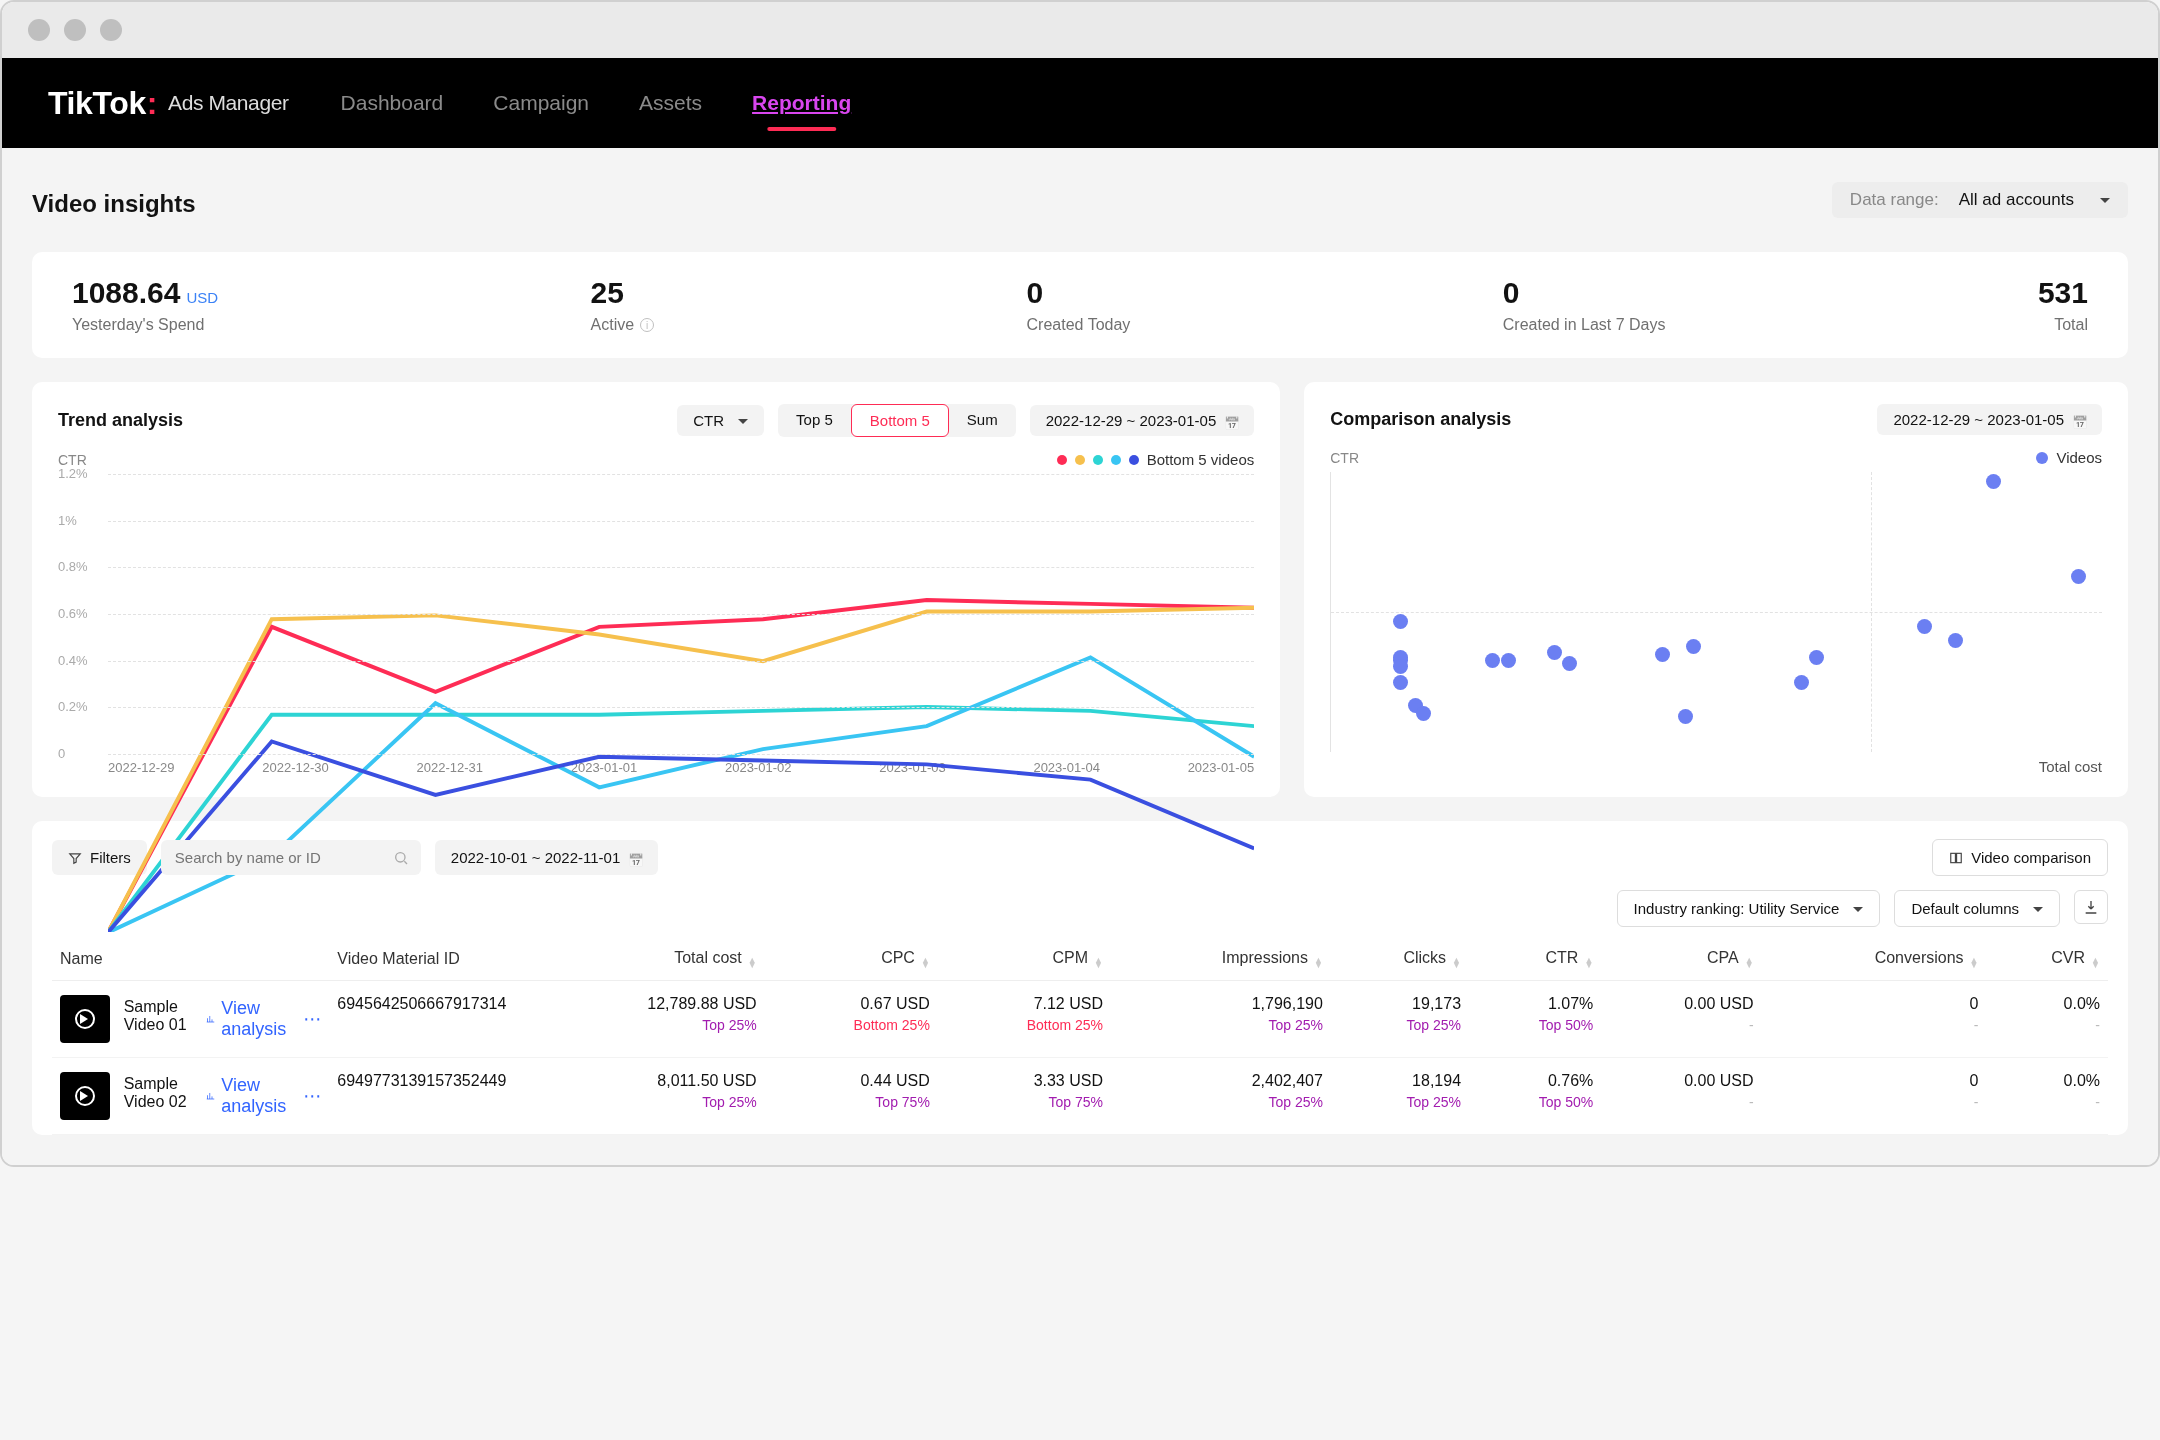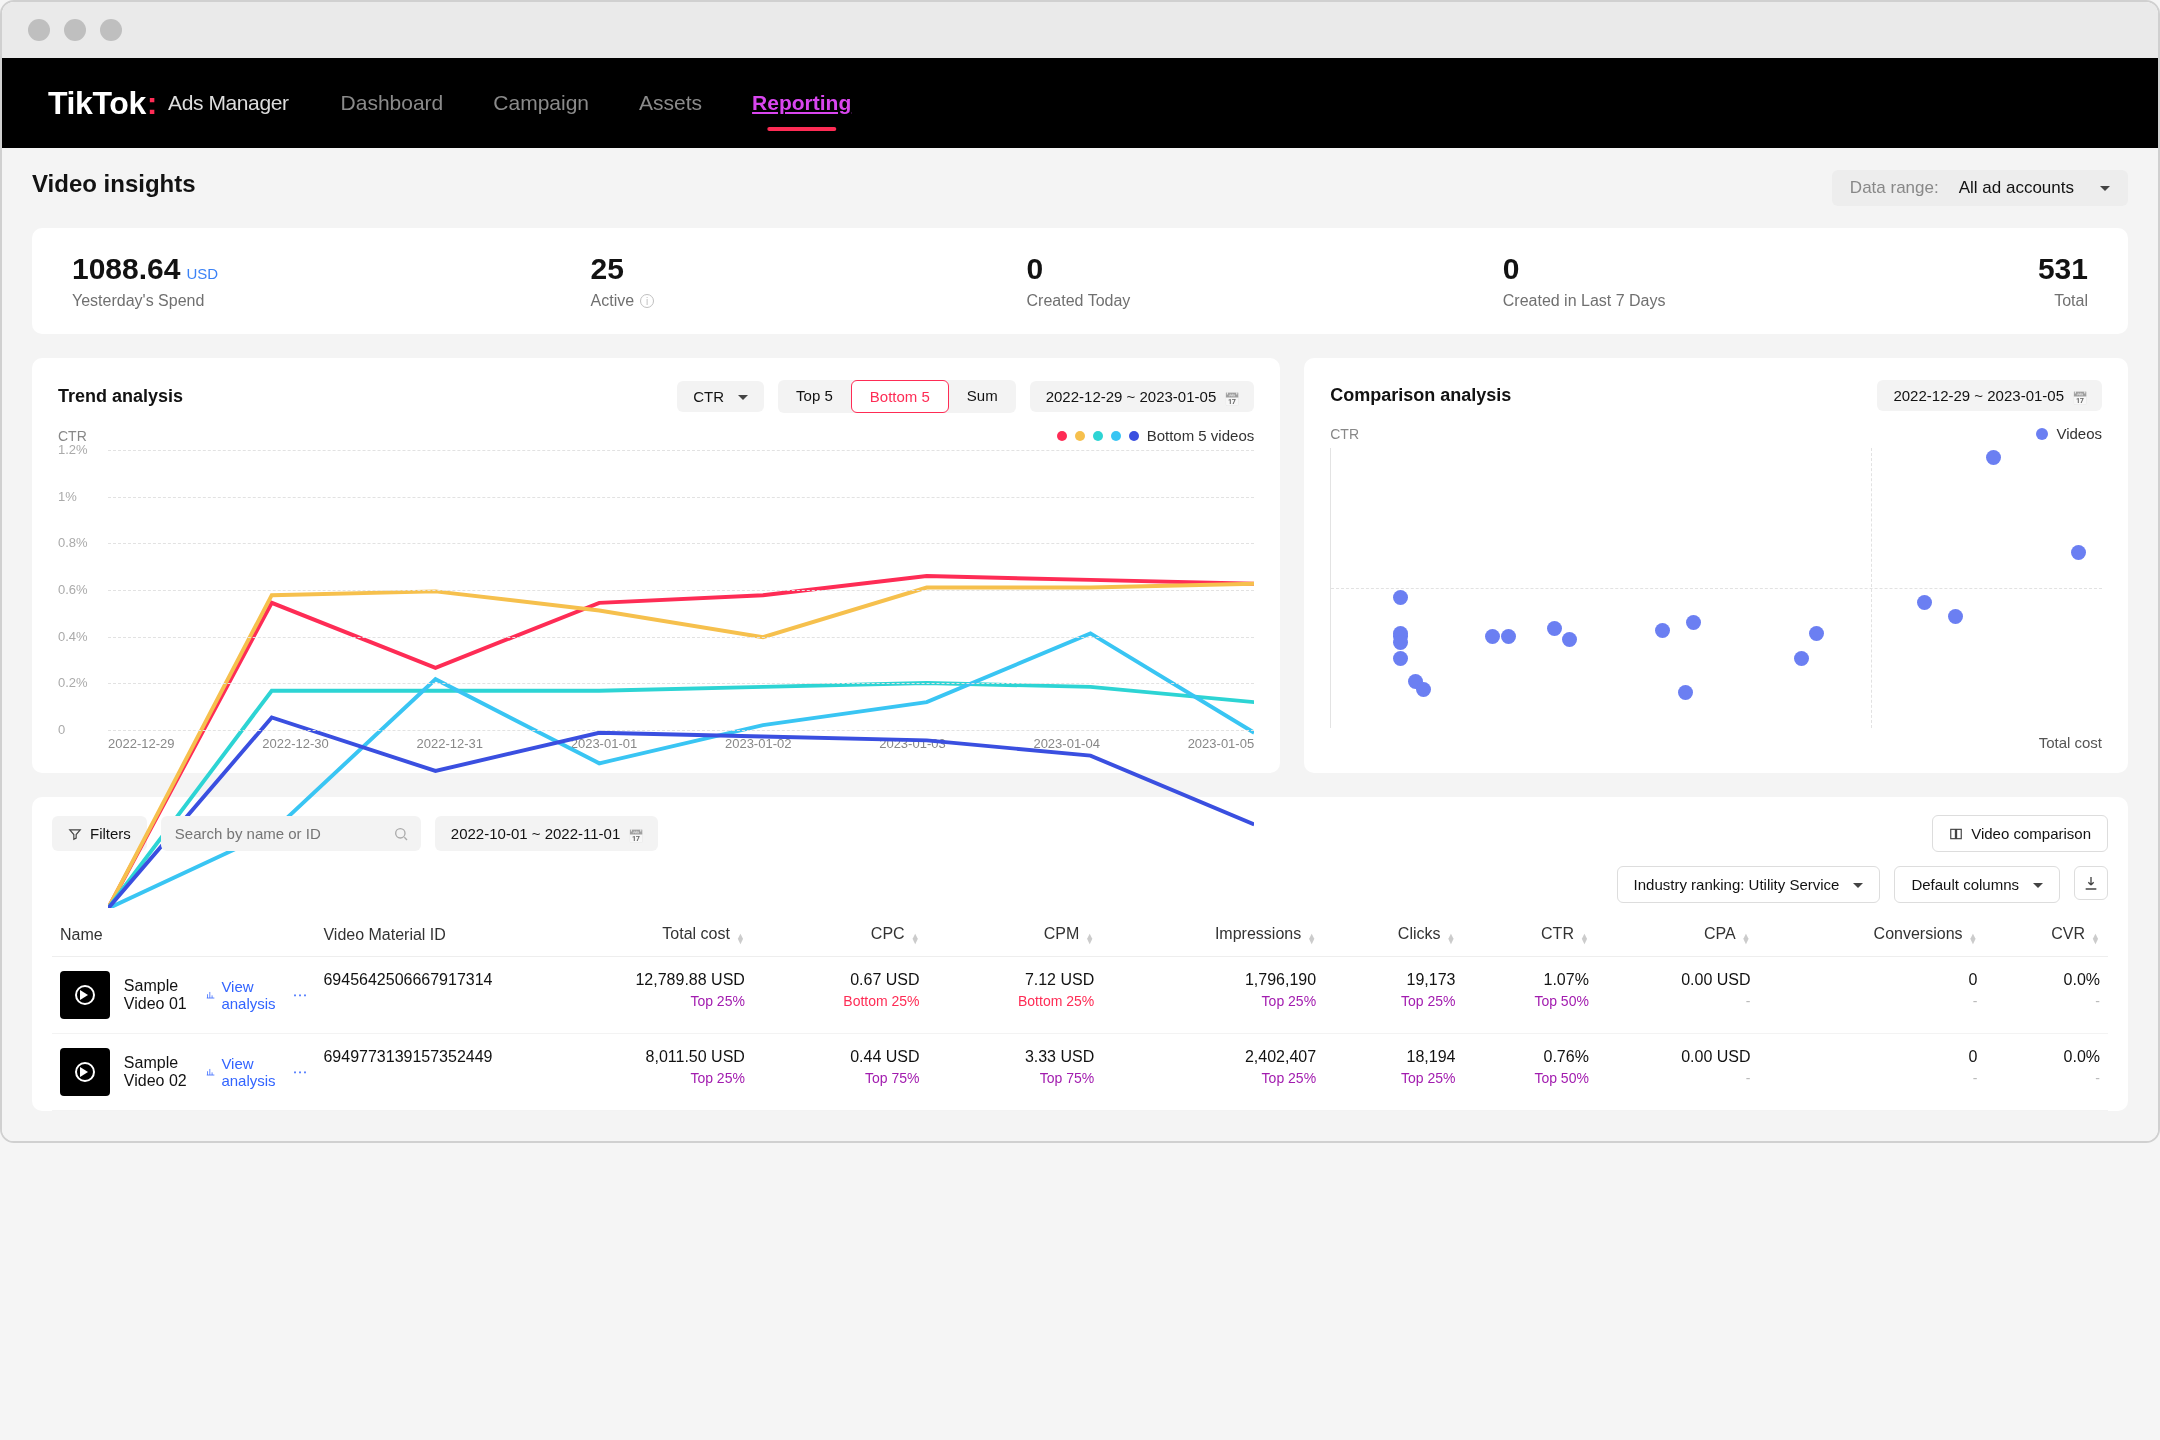--- a/index.html
+++ b/index.html
@@ -9,21 +9,21 @@
 .browser-dot { width: 22px; height: 22px; border-radius: 50%; background: #bfbfbf; }
 .topnav { background: #000; height: 90px; display: flex; align-items: center; padding: 0 46px; gap: 52px; }
 .brand { display: flex; align-items: center; color: #fff; font-weight: 800; font-size: 32px; letter-spacing: -0.4px; }
 .brand .colon { color: #fe2c55; margin: 0 1px; }
 .brand-sub { font-size: 21px; font-weight: 500; color: #ddd; margin-left: 10px; }
 .nav-items { display: flex; gap: 50px; }
 .nav-item { color: #8a8a8a; font-size: 21px; cursor: pointer; position: relative; }
 .nav-item.active { color: #d946ef; font-weight: 600; text-decoration: underline; }
 .nav-item.active::after { content: ""; position: absolute; bottom: -16px; left: 50%; transform: translateX(-50%); width: 70%; height: 4px; background: #fe2c55; border-radius: 2px; }
 .page { background: #f4f4f4; padding: 0 0 30px 0; }
-.page-header { display: flex; justify-content: space-between; align-items: flex-start; padding: 22px 30px; }
+.page-header { display: flex; justify-content: space-between; align-items: flex-end; padding: 34px 30px; }
 .page-title { font-size: 24px; font-weight: 600; }
 .data-range { background: #ededed; border-radius: 6px; padding: 8px 18px; display: flex; align-items: center; gap: 20px; font-size: 17px; cursor: pointer; }
 .data-range .lbl { color: #888; }
 .stats-card { background: #fff; margin: 0 30px; border-radius: 10px; padding: 24px 40px; display: flex; justify-content: space-between; }
 .stat-block { display: flex; flex-direction: column; gap: 6px; }
 .stat-val { font-size: 30px; font-weight: 700; }
 .stat-unit { font-size: 15px; font-weight: 500; color: #3b82f6; margin-left: 6px; }
 .stat-lbl { font-size: 16px; color: #707070; display: flex; align-items: center; gap: 6px; }
 .info-dot { width: 14px; height: 14px; border-radius: 50%; border: 1.4px solid #c0c0c0; display: inline-flex; align-items: center; justify-content: center; font-size: 10px; color: #c0c0c0; }
 .panels { display: flex; gap: 24px; margin: 24px 30px 0; }
@@ -64,21 +64,21 @@
 th { text-align:right; font-weight:500; color:#333; padding:12px 8px; border-bottom:1px solid #eee; white-space:nowrap; }
 th:first-child, th:nth-child(2) { text-align:left; }
 td { padding:14px 8px; text-align:right; border-bottom:1px solid #f3f3f3; vertical-align:top; }
 td:first-child, td:nth-child(2) { text-align:left; }
 .sort { display:inline-flex; flex-direction:column; margin-left:6px; line-height:5px; color:#ccc; font-size:9px; }
 .vid-cell { display:flex; gap:14px; align-items:center; }
 .thumb { width:72px; height:48px; background:#000; border-radius:4px; display:flex; align-items:center; justify-content:center; }
 .play { width:20px; height:20px; border:2px solid #fff; border-radius:50%; display:flex; align-items:center; justify-content:center; }
 .play::after { content:""; border:5px solid transparent; border-left:8px solid #fff; margin-left:3px; }
 .vid-meta { display:flex; flex-direction:row; gap:6px; }
-.vlink { color:#3264ff; font-size:15px; display:flex; align-items:center; gap:6px; cursor:pointer; }
+.vlink { color:#3264ff; font-size:18px; display:flex; align-items:center; gap:6px; cursor:pointer; }
 .rank { font-size:14px; margin-top:4px; }
 .rank.top { color:#a21caf; }
 .rank.bottom { color:#fe2c55; }
 .dash { color:#bbb; }
 .right-align { text-align: right; }
 .panel.comp .right-lbl { text-align:right; font-size:15px; color:#555; margin-top:6px; }
 </style>
 </head>
 <body>
 

